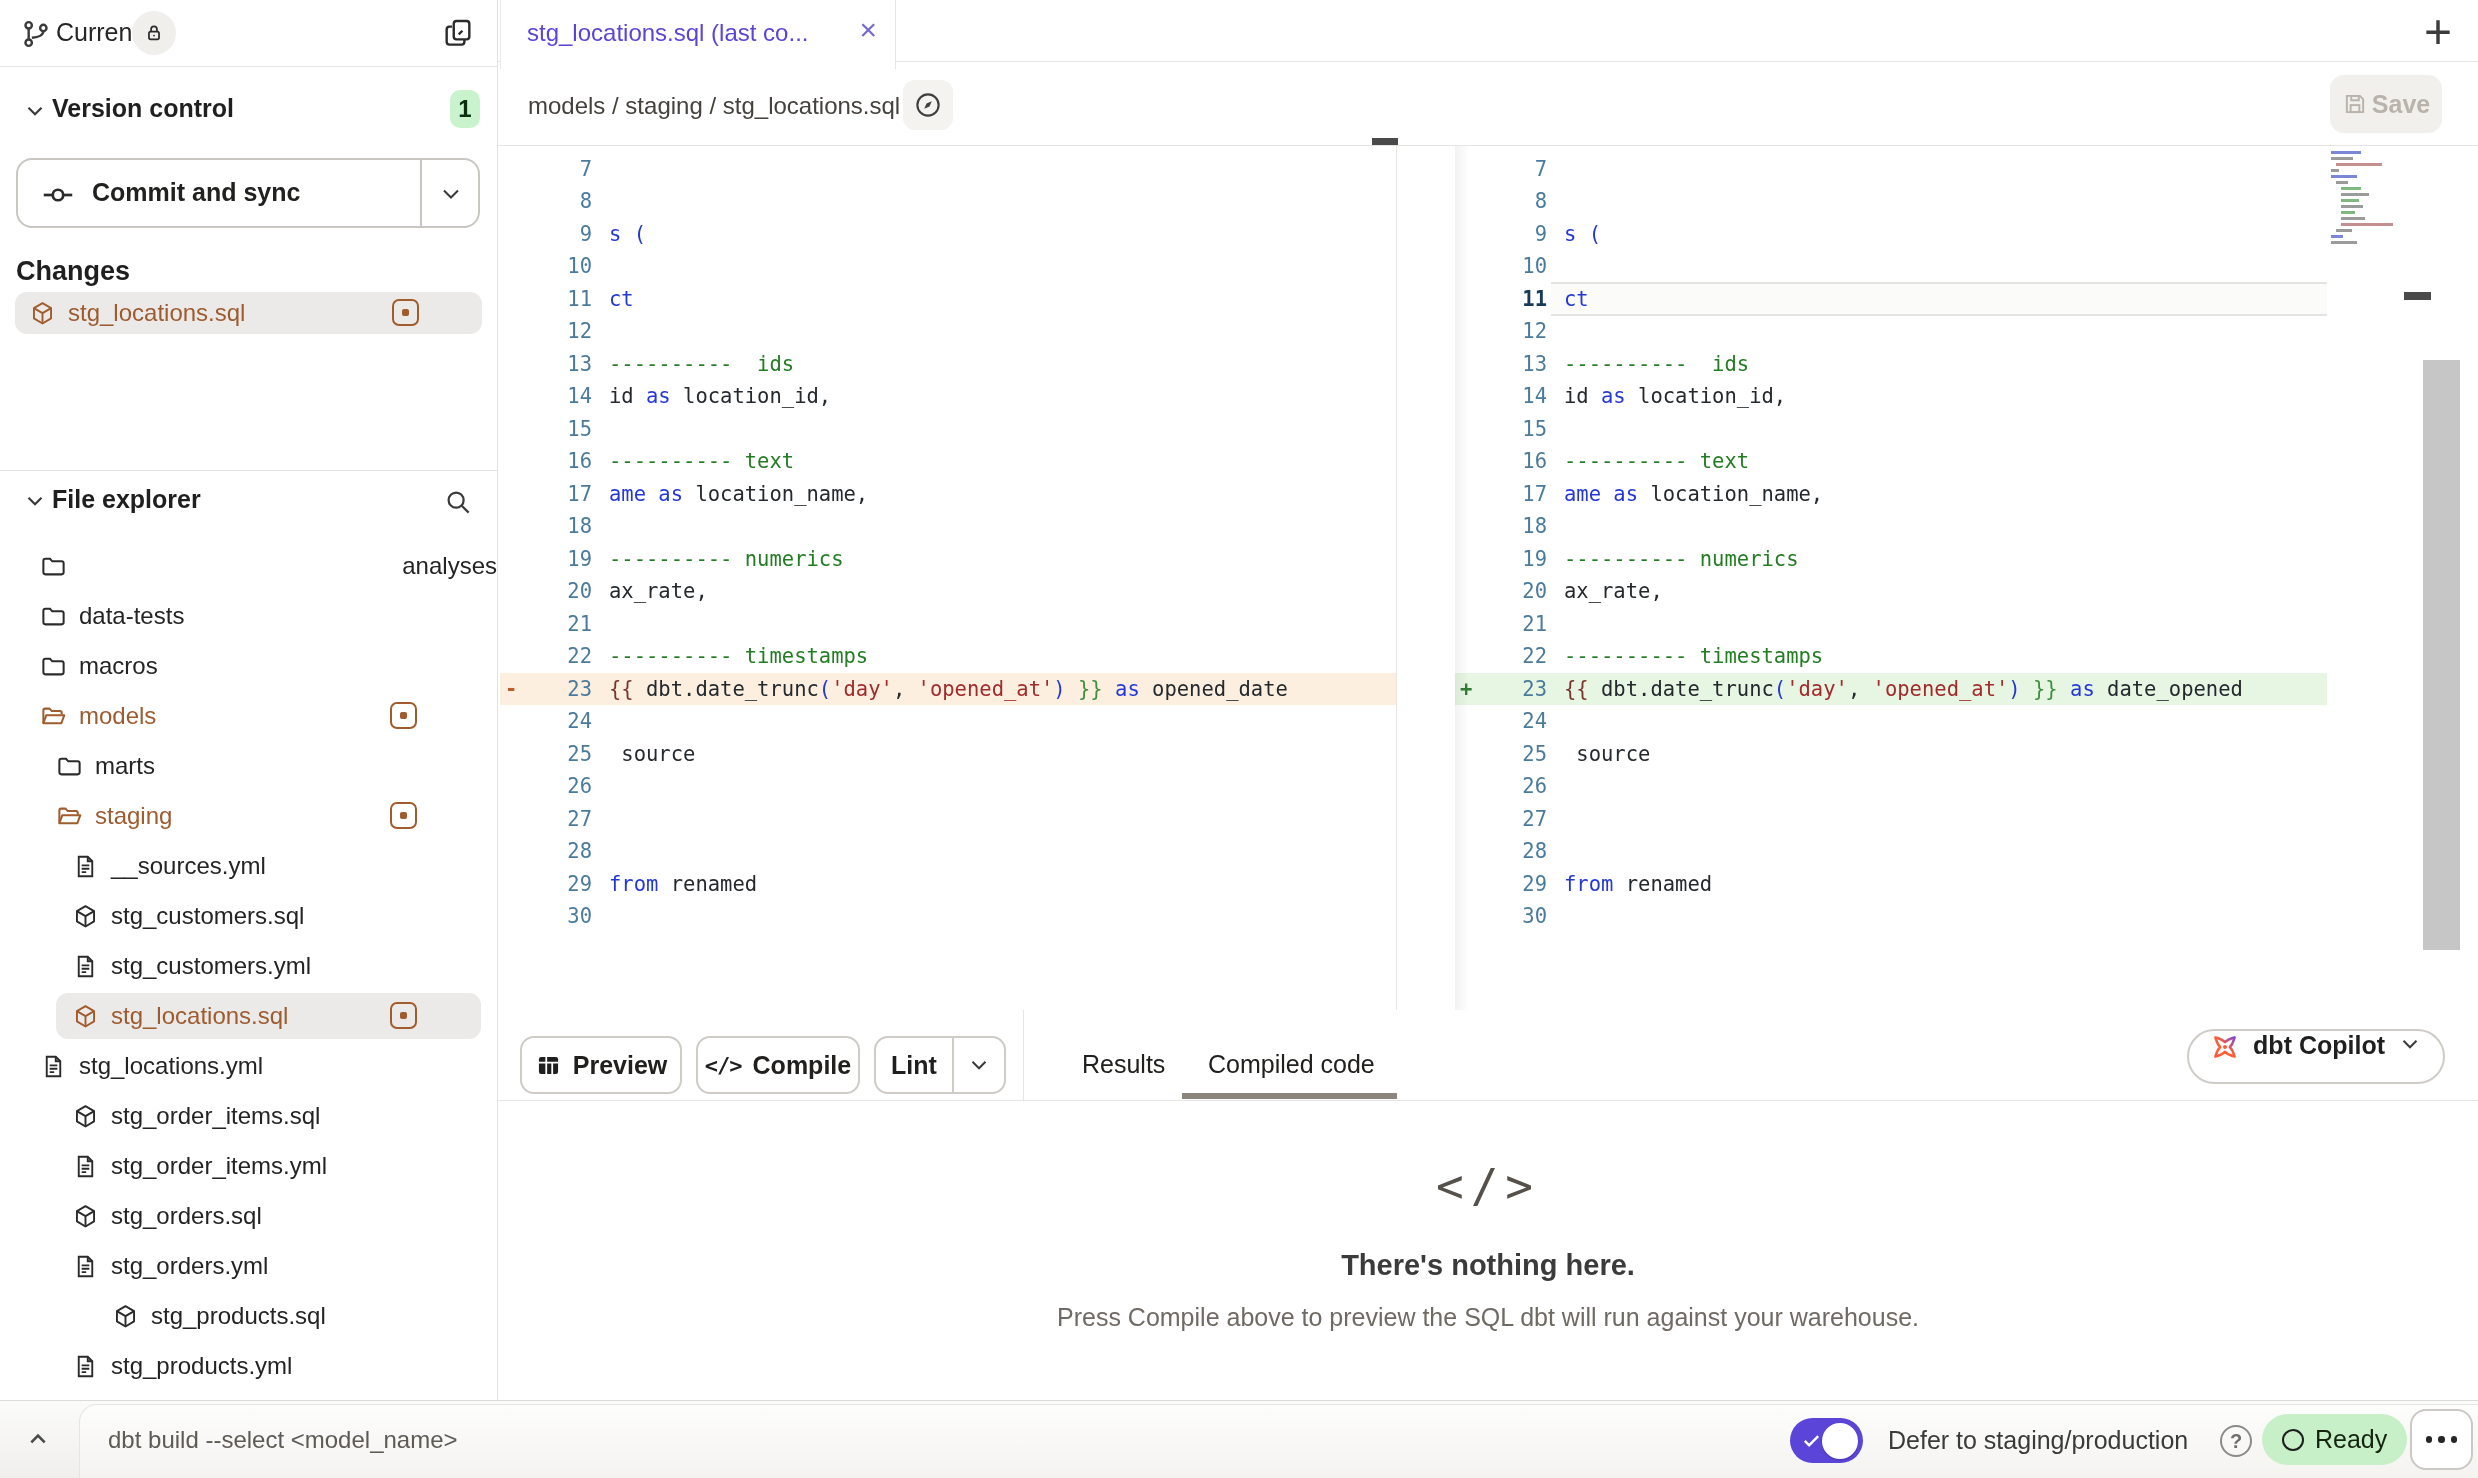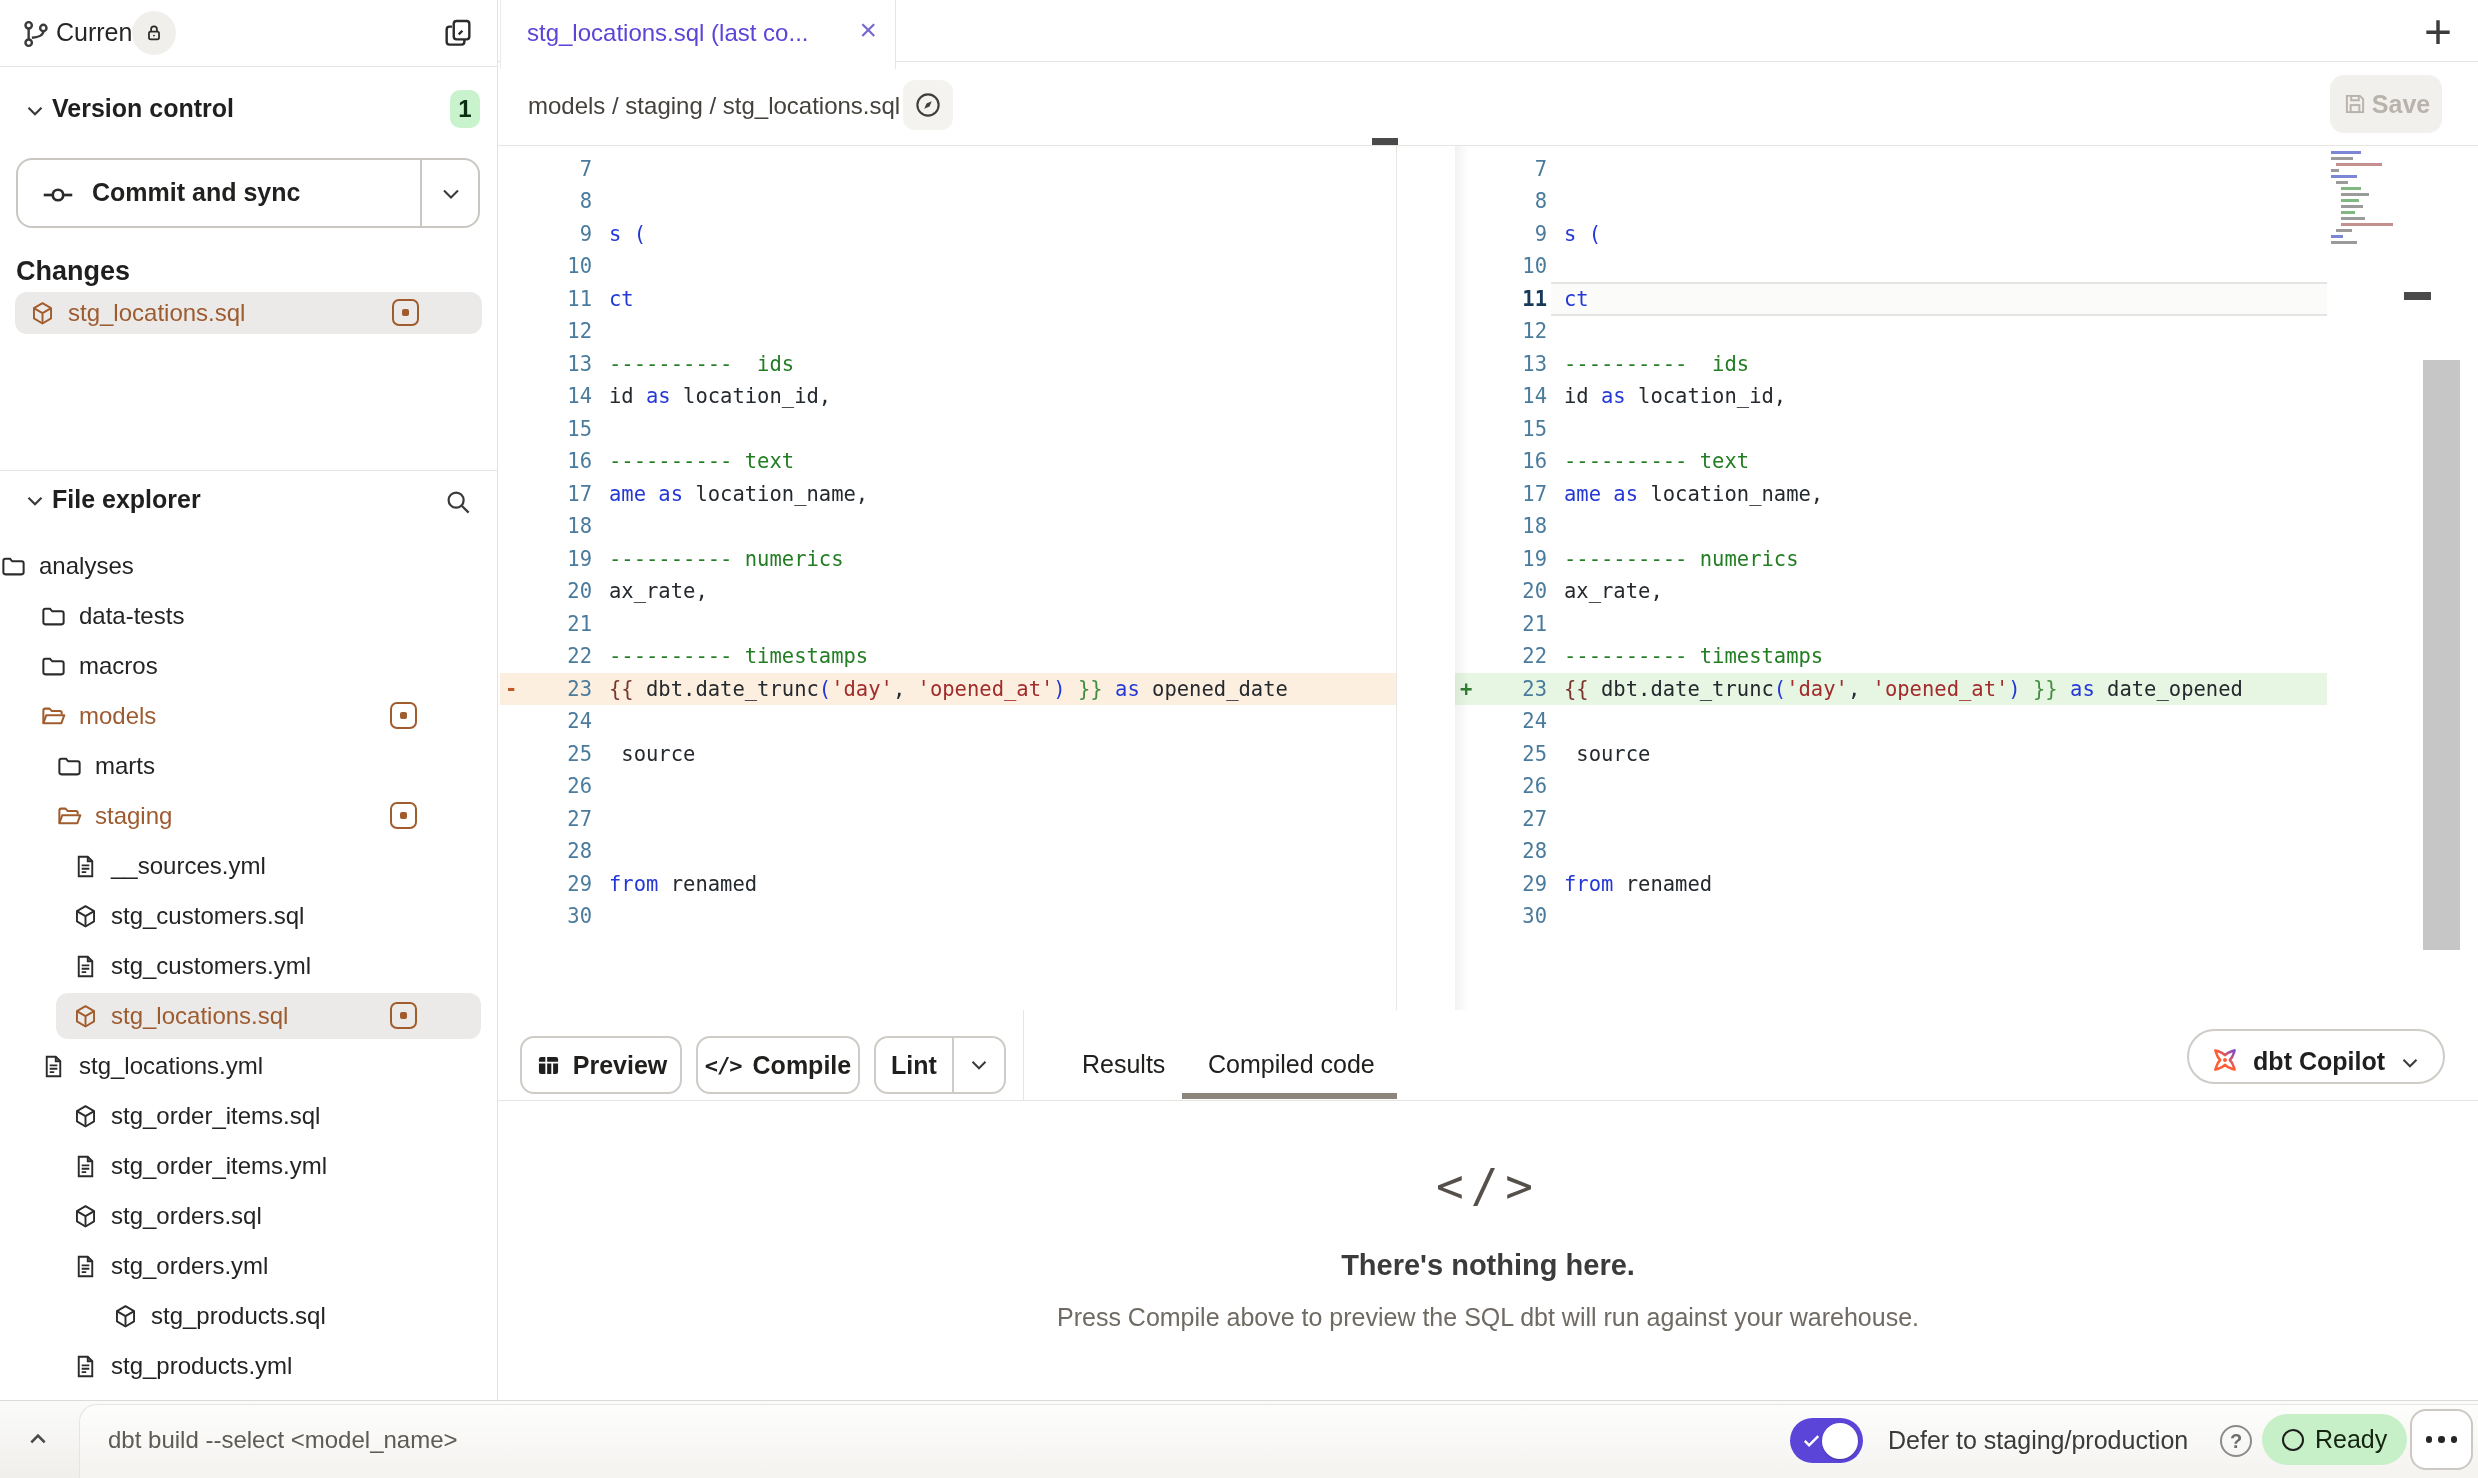--- a/index.html
+++ b/index.html
@@ -96,21 +96,21 @@
   .btn-compile{left:198px;width:164px}
   .lint-wrap{position:absolute;left:376px;top:26px;height:58px;border:2px solid #cfccc7;border-radius:14px;background:#fff;display:flex}
   .lint-main{width:76px;display:flex;align-items:center;justify-content:center;font-size:25px;font-weight:600;cursor:pointer}
   .lint-chev{width:52px;border-left:2px solid #cfccc7;display:flex;align-items:center;justify-content:center;cursor:pointer}
   .abar-div{position:absolute;left:525px;top:0;bottom:0;border-left:1px solid #e7e5e2}
   .rtab{position:absolute;top:40px;font-size:25px;color:#21201e;cursor:pointer}
   .rtab-results{left:584px}
   .rtab-compiled{left:710px;font-weight:500}
   .rtab-underline{position:absolute;left:684px;bottom:1px;width:215px;height:6px;background:#8b857b}
   .copilot{position:absolute;right:33px;top:19px;height:55px;border:2px solid #cfccc7;border-radius:28px;background:#fff;
-           display:flex;align-items:flex-end;gap:12px;padding:6px 20px;font-size:25px;font-weight:600;cursor:pointer}
+           display:flex;align-items:flex-start;gap:12px;padding:0 20px;font-size:25px;font-weight:600;cursor:pointer}
   .code-glyph{font-family:"DejaVu Sans Mono",monospace;font-weight:700;font-size:22px;letter-spacing:-1px}
 
   
   .results{position:absolute;left:498px;top:1101px;width:1980px;height:299px;background:#fff;text-align:center}
   .empty-icon{position:absolute;left:0;right:0;top:58px;font-family:"DejaVu Sans Mono",monospace;font-size:46px;letter-spacing:7px;color:#55504a;font-weight:400}
   .empty-title{position:absolute;left:0;right:0;top:148px;font-size:29px;font-weight:700;color:#3b3b3b}
   .empty-sub{position:absolute;left:0;right:0;top:202px;font-size:25px;color:#6f6a63}
 
   
   .statusbar{position:absolute;left:0;top:1400px;width:2478px;height:78px;border-top:1px solid #dddbd7;background:linear-gradient(#fbfbfa,#f0efec)}
@@ -210,21 +210,21 @@
           </svg>
       </span>
       <span class="fe-title">File explorer</span>
       <span class="fe-search">
         <svg width="30" height="30" viewBox="0 0 24 24" fill="none" stroke="#3a3a3a" stroke-width="1.8">
             <circle cx="10.5" cy="10.5" r="6"></circle>
             <line x1="15" y1="15" x2="20.5" y2="20.5"></line>
           </svg>
       </span>
       <div class="fe-tree">
-          <div class="fe-row" style="">
+          <div class="fe-row" style="padding-left: 40px; justify-content: space-between;">
             <span class="fe-ic">
               <svg viewBox="0 0 24 24" width="27" height="27" fill="none" stroke="#2b2b2b" stroke-width="1.8">
                 <path d="M3 7c0-1 .8-1.8 1.8-1.8h4.1l2 2.2h8.3c1 0 1.8.8 1.8 1.8v8c0 1-.8 1.8-1.8 1.8H4.8c-1 0-1.8-.8-1.8-1.8z"></path>
               </svg>
             </span>
             <span class="fe-label">analyses</span>
           </div>
           <div class="fe-row" style="padding-left: 40px;">
             <span class="fe-ic">
               <svg viewBox="0 0 24 24" width="27" height="27" fill="none" stroke="#2b2b2b" stroke-width="1.8">

